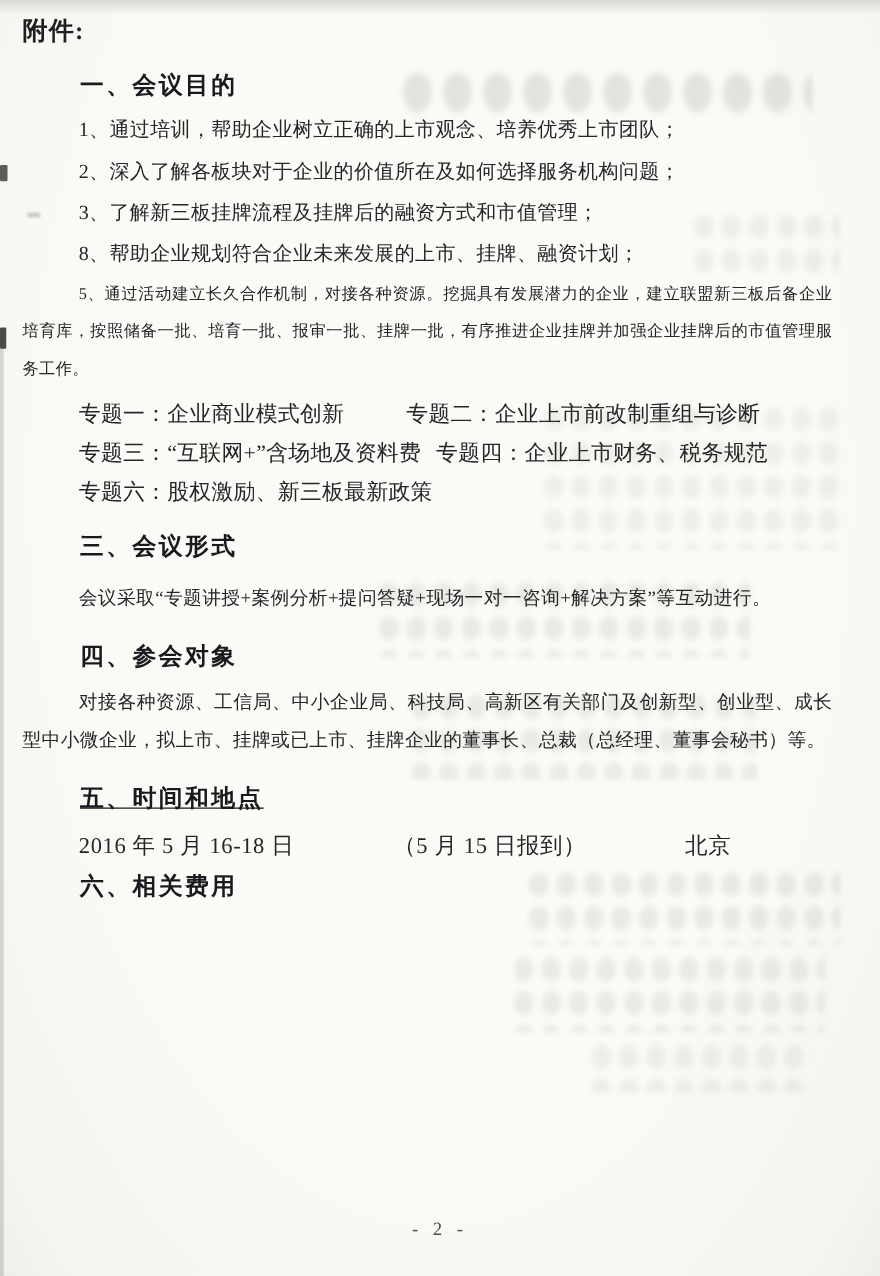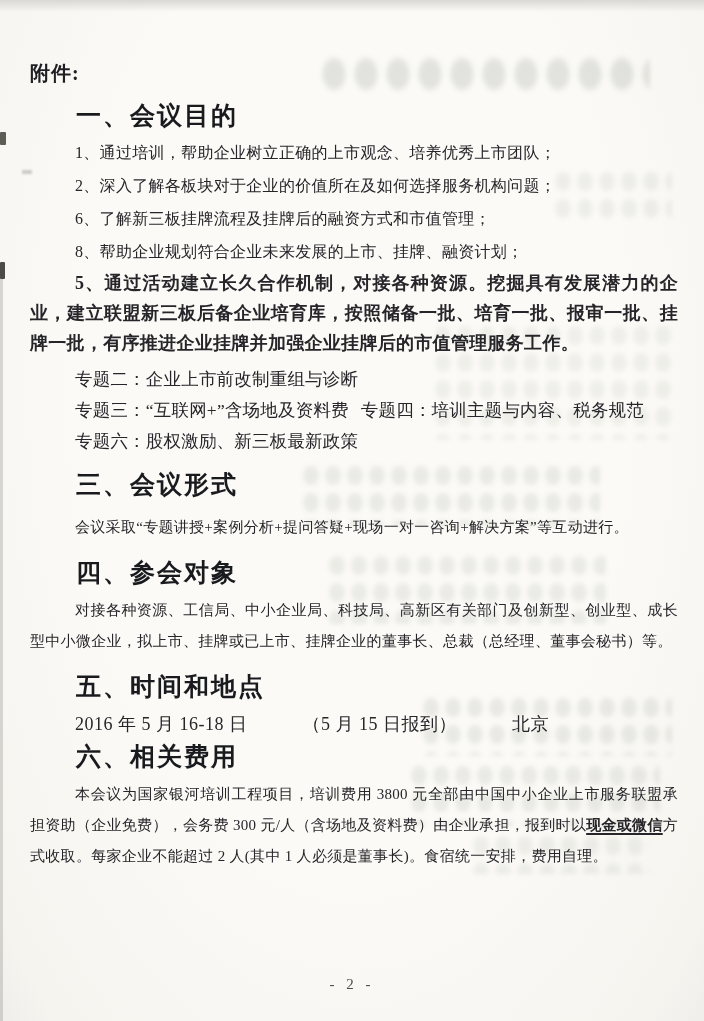--- a/index.html
+++ b/index.html
@@ -31,51 +31,51 @@
   .ghost.g1{left:318px;top:52px;width:332px;height:48px;
     background-size:32px 44px;opacity:.6;}
   .ghost.g2{left:552px;top:168px;width:120px;height:52px;opacity:.3;}
   .ghost.g3{left:432px;top:322px;width:244px;height:118px;opacity:.28;}
   .ghost.g4{left:300px;top:462px;width:300px;height:64px;opacity:.4;}
   .ghost.g5{left:326px;top:552px;width:280px;height:72px;opacity:.38;}
   .ghost.g6{left:420px;top:694px;width:252px;height:62px;opacity:.42;}
   .ghost.g7{left:408px;top:762px;width:252px;height:64px;opacity:.4;}
   .ghost.g8{left:470px;top:832px;width:180px;height:42px;opacity:.3;}
 
-  .content{position:absolute;left:30px;top:12px;width:648px;margin-top:48px;}
+  .content{position:absolute;left:18px;top:12px;width:648px;}
 
   .attachment{font-size:20px;font-weight:700;letter-spacing:1px;line-height:26px;color:#1f1f23;}
 
   h2{font-family:"DejaVu Sans","Liberation Sans",sans-serif;
-     font-size:25px;font-weight:700;line-height:28px;
+     font-size:19px;font-weight:700;line-height:28px;
      margin:0 0 0 46px;letter-spacing:2px;color:#191a1e;}
   .s1 h2{margin-top:16px;}
   .s2 h2{margin-top:12px;}
   .s3 h2{margin-top:14px;}
   .s4 h2{margin-top:16px;}
-  .s5 h2{margin-top:16px;}
+  .s5 h2{margin-top:16px;text-decoration:underline;}
   .s6 h2{margin-top:4px;}
 
   .items{margin-top:6px;}
   p.item{margin:0 0 0 45px;font-size:16px;line-height:33px;letter-spacing:.3px;
     white-space:nowrap;}
-  p.item-long{margin:0;text-indent:45px;font-size:18px;line-height:30px;
-    letter-spacing:.3px;text-align:justify;font-weight:bold;}
+  p.item-long{margin:0;text-indent:45px;font-size:13px;line-height:30px;
+    letter-spacing:.3px;text-align:justify;}
 
   .topics{margin:6px 0 0 45px;font-size:17.5px;letter-spacing:.2px;}
   .topic-row{display:flex;line-height:31px;white-space:nowrap;}
   .topic-row .tleft{margin-right:12px;}
   .topic-row.first .tleft{margin-right:0;width:262px;}
 
   p.body{margin:12px 0 0;text-indent:45px;font-size:15px;line-height:32px;
     letter-spacing:.3px;text-align:justify;}
   .s4 p.body{margin-top:8px;line-height:31px;}
   .s6 p.body{margin-top:8px;line-height:31px;}
 
-  .time-row{margin:8px 0 0 45px;display:flex;gap:55px;
+  .time-row{margin:8px 0 0 45px;display:flex;gap:79px;
     font-size:18px;line-height:30px;letter-spacing:.5px;text-align:center;}
 
   .emph{font-weight:700;text-decoration:underline;text-decoration-thickness:1.5px;text-underline-offset:3px;}
 
   .page-number{position:absolute;left:0;right:0;bottom:28px;text-align:center;
     font-size:15px;letter-spacing:4px;color:#4c4c4c;}
 </style>
 </head>
 <body>
 
@@ -98,34 +98,35 @@
 
   <div class="content">
 
     <div class="attachment">附件:</div>
 
     <div class="s1">
       <h2>一、会议目的</h2>
       <div class="items">
         <p class="item">1、通过培训，帮助企业树立正确的上市观念、培养优秀上市团队；</p>
         <p class="item">2、深入了解各板块对于企业的价值所在及如何选择服务机构问题；</p>
-        <p class="item">6、了解新三板挂牌流程及挂牌后的融资方式和市值管理；</p>
+        <p class="item">3、了解新三板挂牌流程及挂牌后的融资方式和市值管理；</p>
         <p class="item">8、帮助企业规划符合企业未来发展的上市、挂牌、融资计划；</p>
         <p class="item-long">5、通过活动建立长久合作机制，对接各种资源。挖掘具有发展潜力的企业，建立联盟新三板后备企业培育库，按照储备一批、培育一批、报审一批、挂牌一批，有序推进企业挂牌并加强企业挂牌后的市值管理服务工作。</p>
       </div>
     </div>
 
     <div class="s2">
       <div class="topics">
         <div class="topic-row first">
+          <span class="tleft">专题一：企业商业模式创新</span>
           <span class="tright">专题二：企业上市前改制重组与诊断</span>
         </div>
         <div class="topic-row">
           <span class="tleft">专题三：“互联网+”含场地及资料费</span>
-          <span class="tright">专题四：培训主题与内容、税务规范</span>
+          <span class="tright">专题四：企业上市财务、税务规范</span>
         </div>
         <div class="topic-row">
           <span class="tright">专题六：股权激励、新三板最新政策</span>
         </div>
       </div>
     </div>
 
     <div class="s3">
       <h2>三、会议形式</h2>
       <p class="body">会议采取“专题讲授+案例分析+提问答疑+现场一对一咨询+解决方案”等互动进行。</p>
@@ -140,19 +141,18 @@
       <h2>五、时间和地点</h2>
       <div class="time-row">
         <span>2016 年 5 月 16-18 日</span>
         <span>（5 月 15 日报到）</span>
         <span>北京</span>
       </div>
     </div>
 
     <div class="s6">
       <h2>六、相关费用</h2>
-      <p class="body"><span>本会议为国家银河培训工程项目，培训费用 3800 元全部由中国中小企业上市服务联盟承担资助（企业免费），会务费 300 元/人（含场地及资料费）由企业承担，报到时以</span><span class="emph">现金或微信</span><span>方式收取。每家企业不能超过 2 人(其中 1 人必须是董事长)。食宿统一安排，费用自理。</span></p>
     </div>
 
   </div>
 
   <div class="page-number">- 2 -</div>
 </div>
 
 </body></html>

